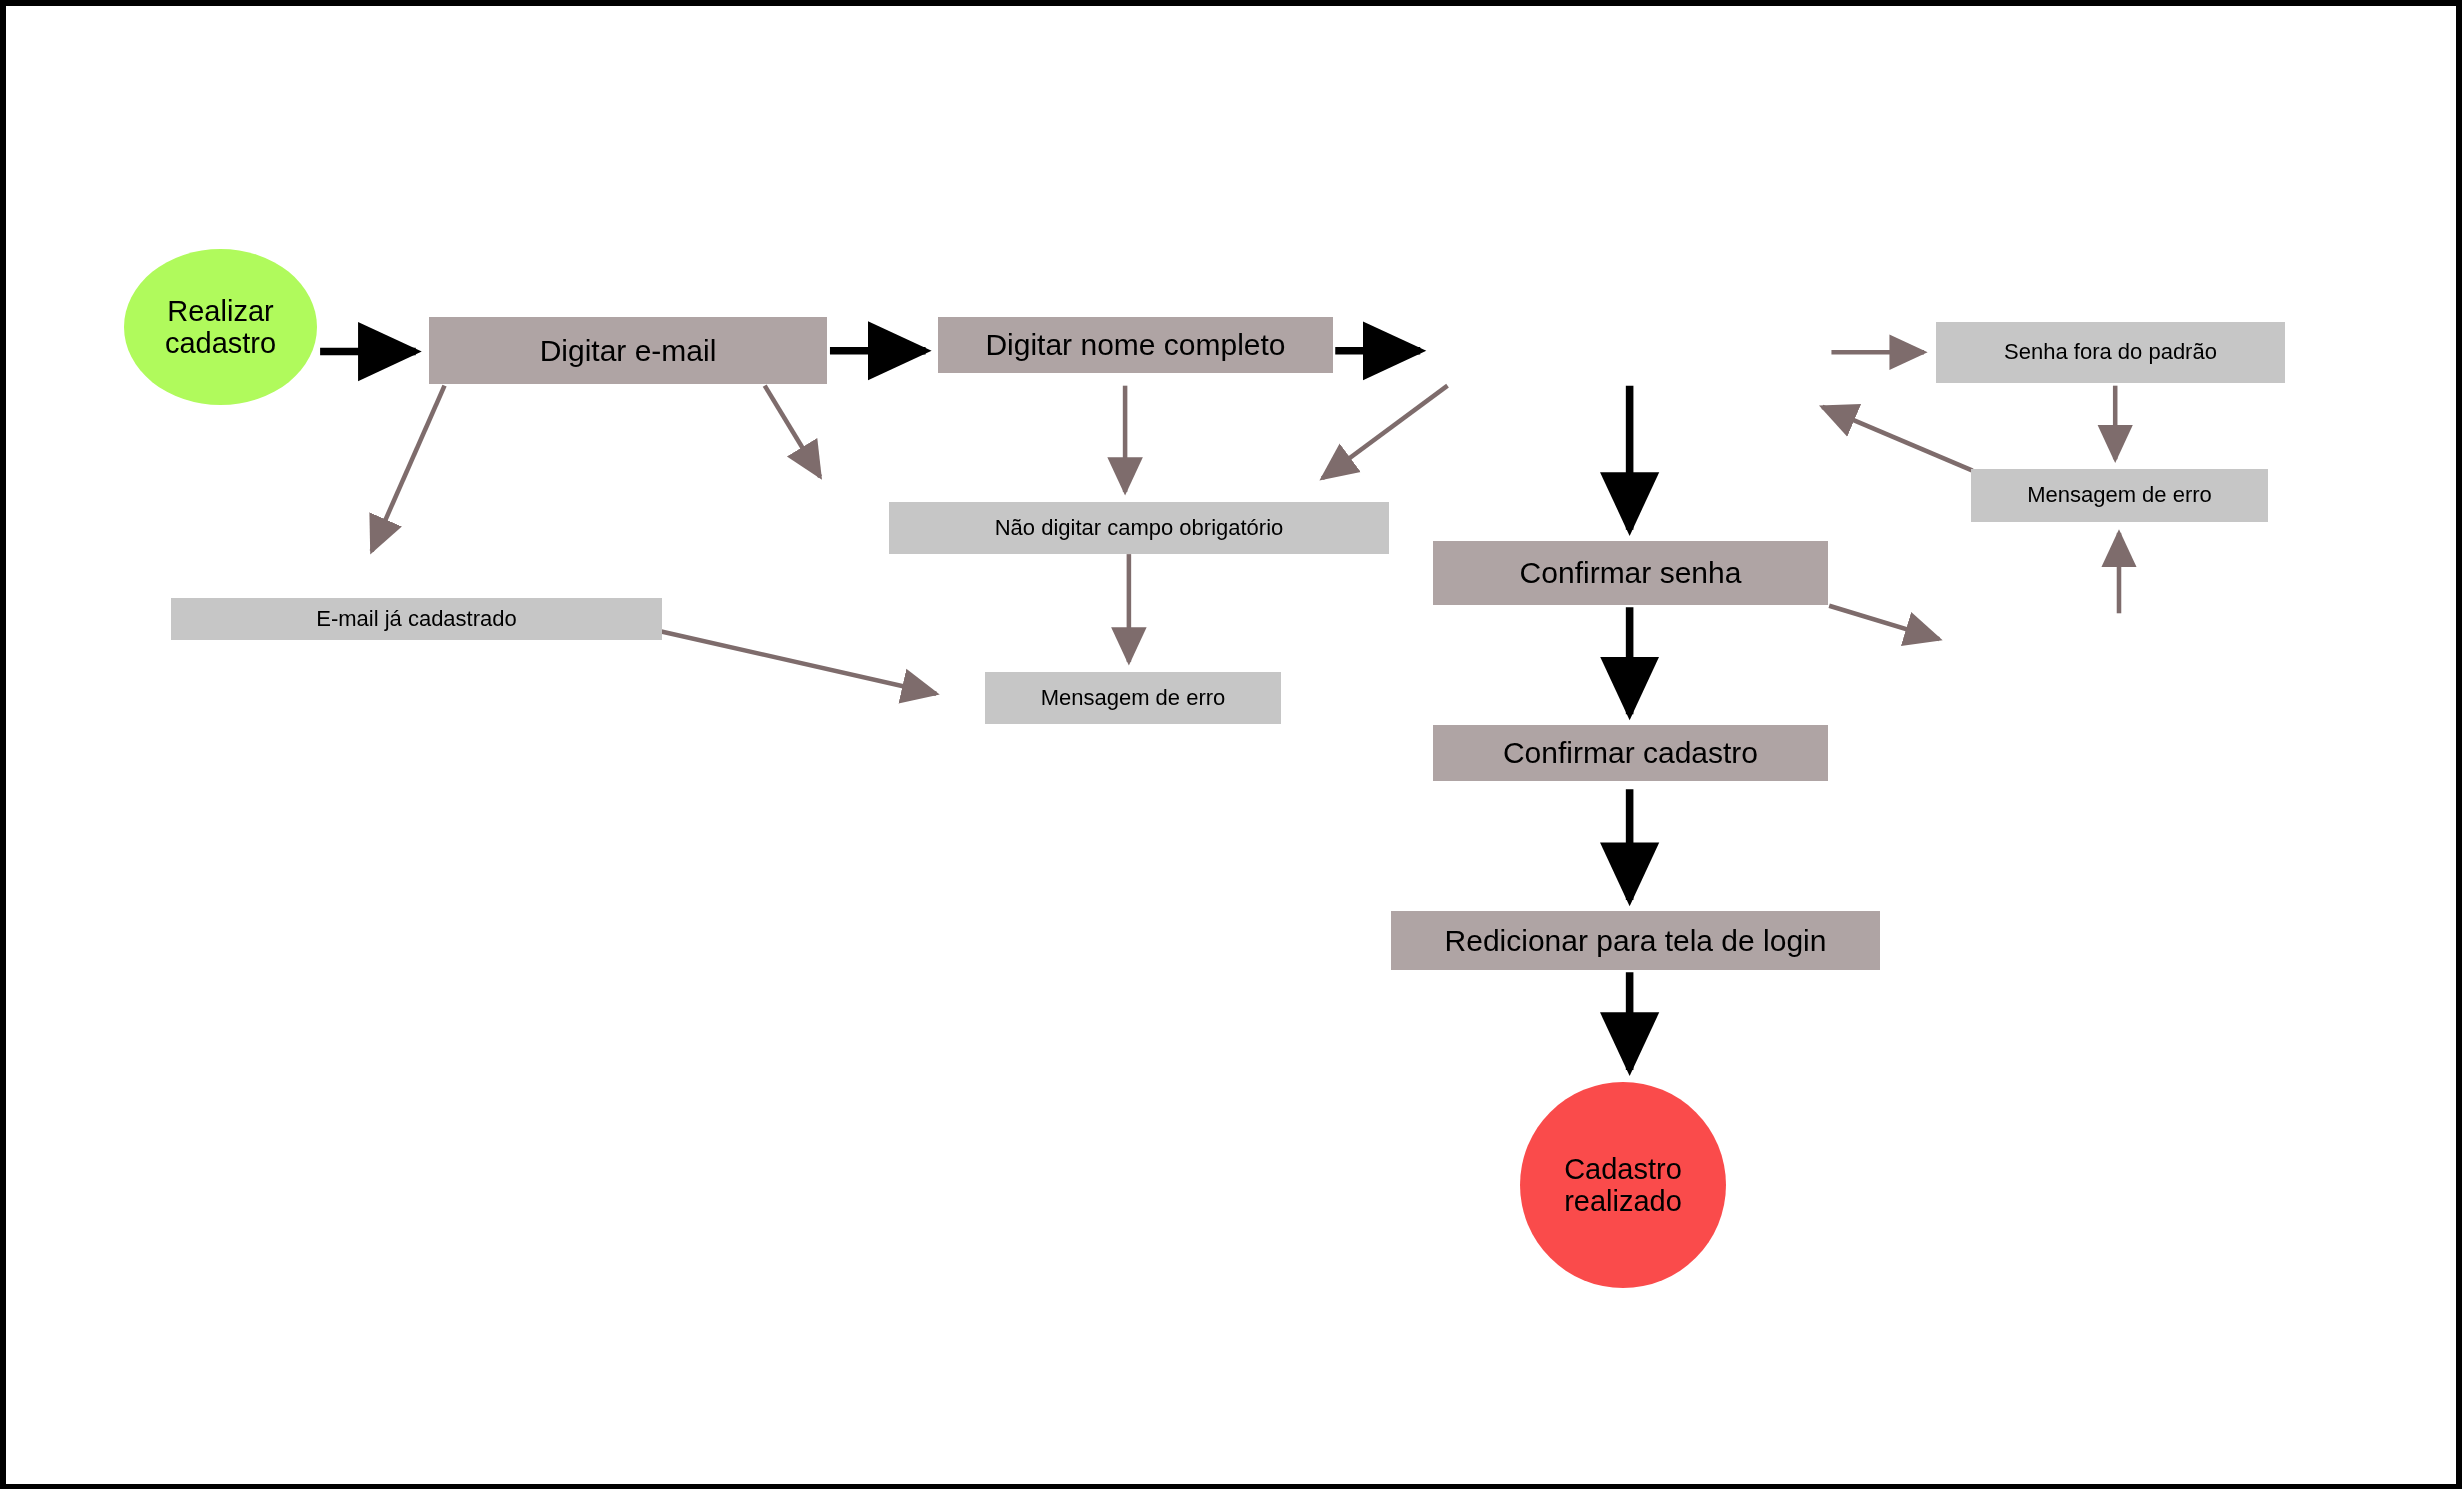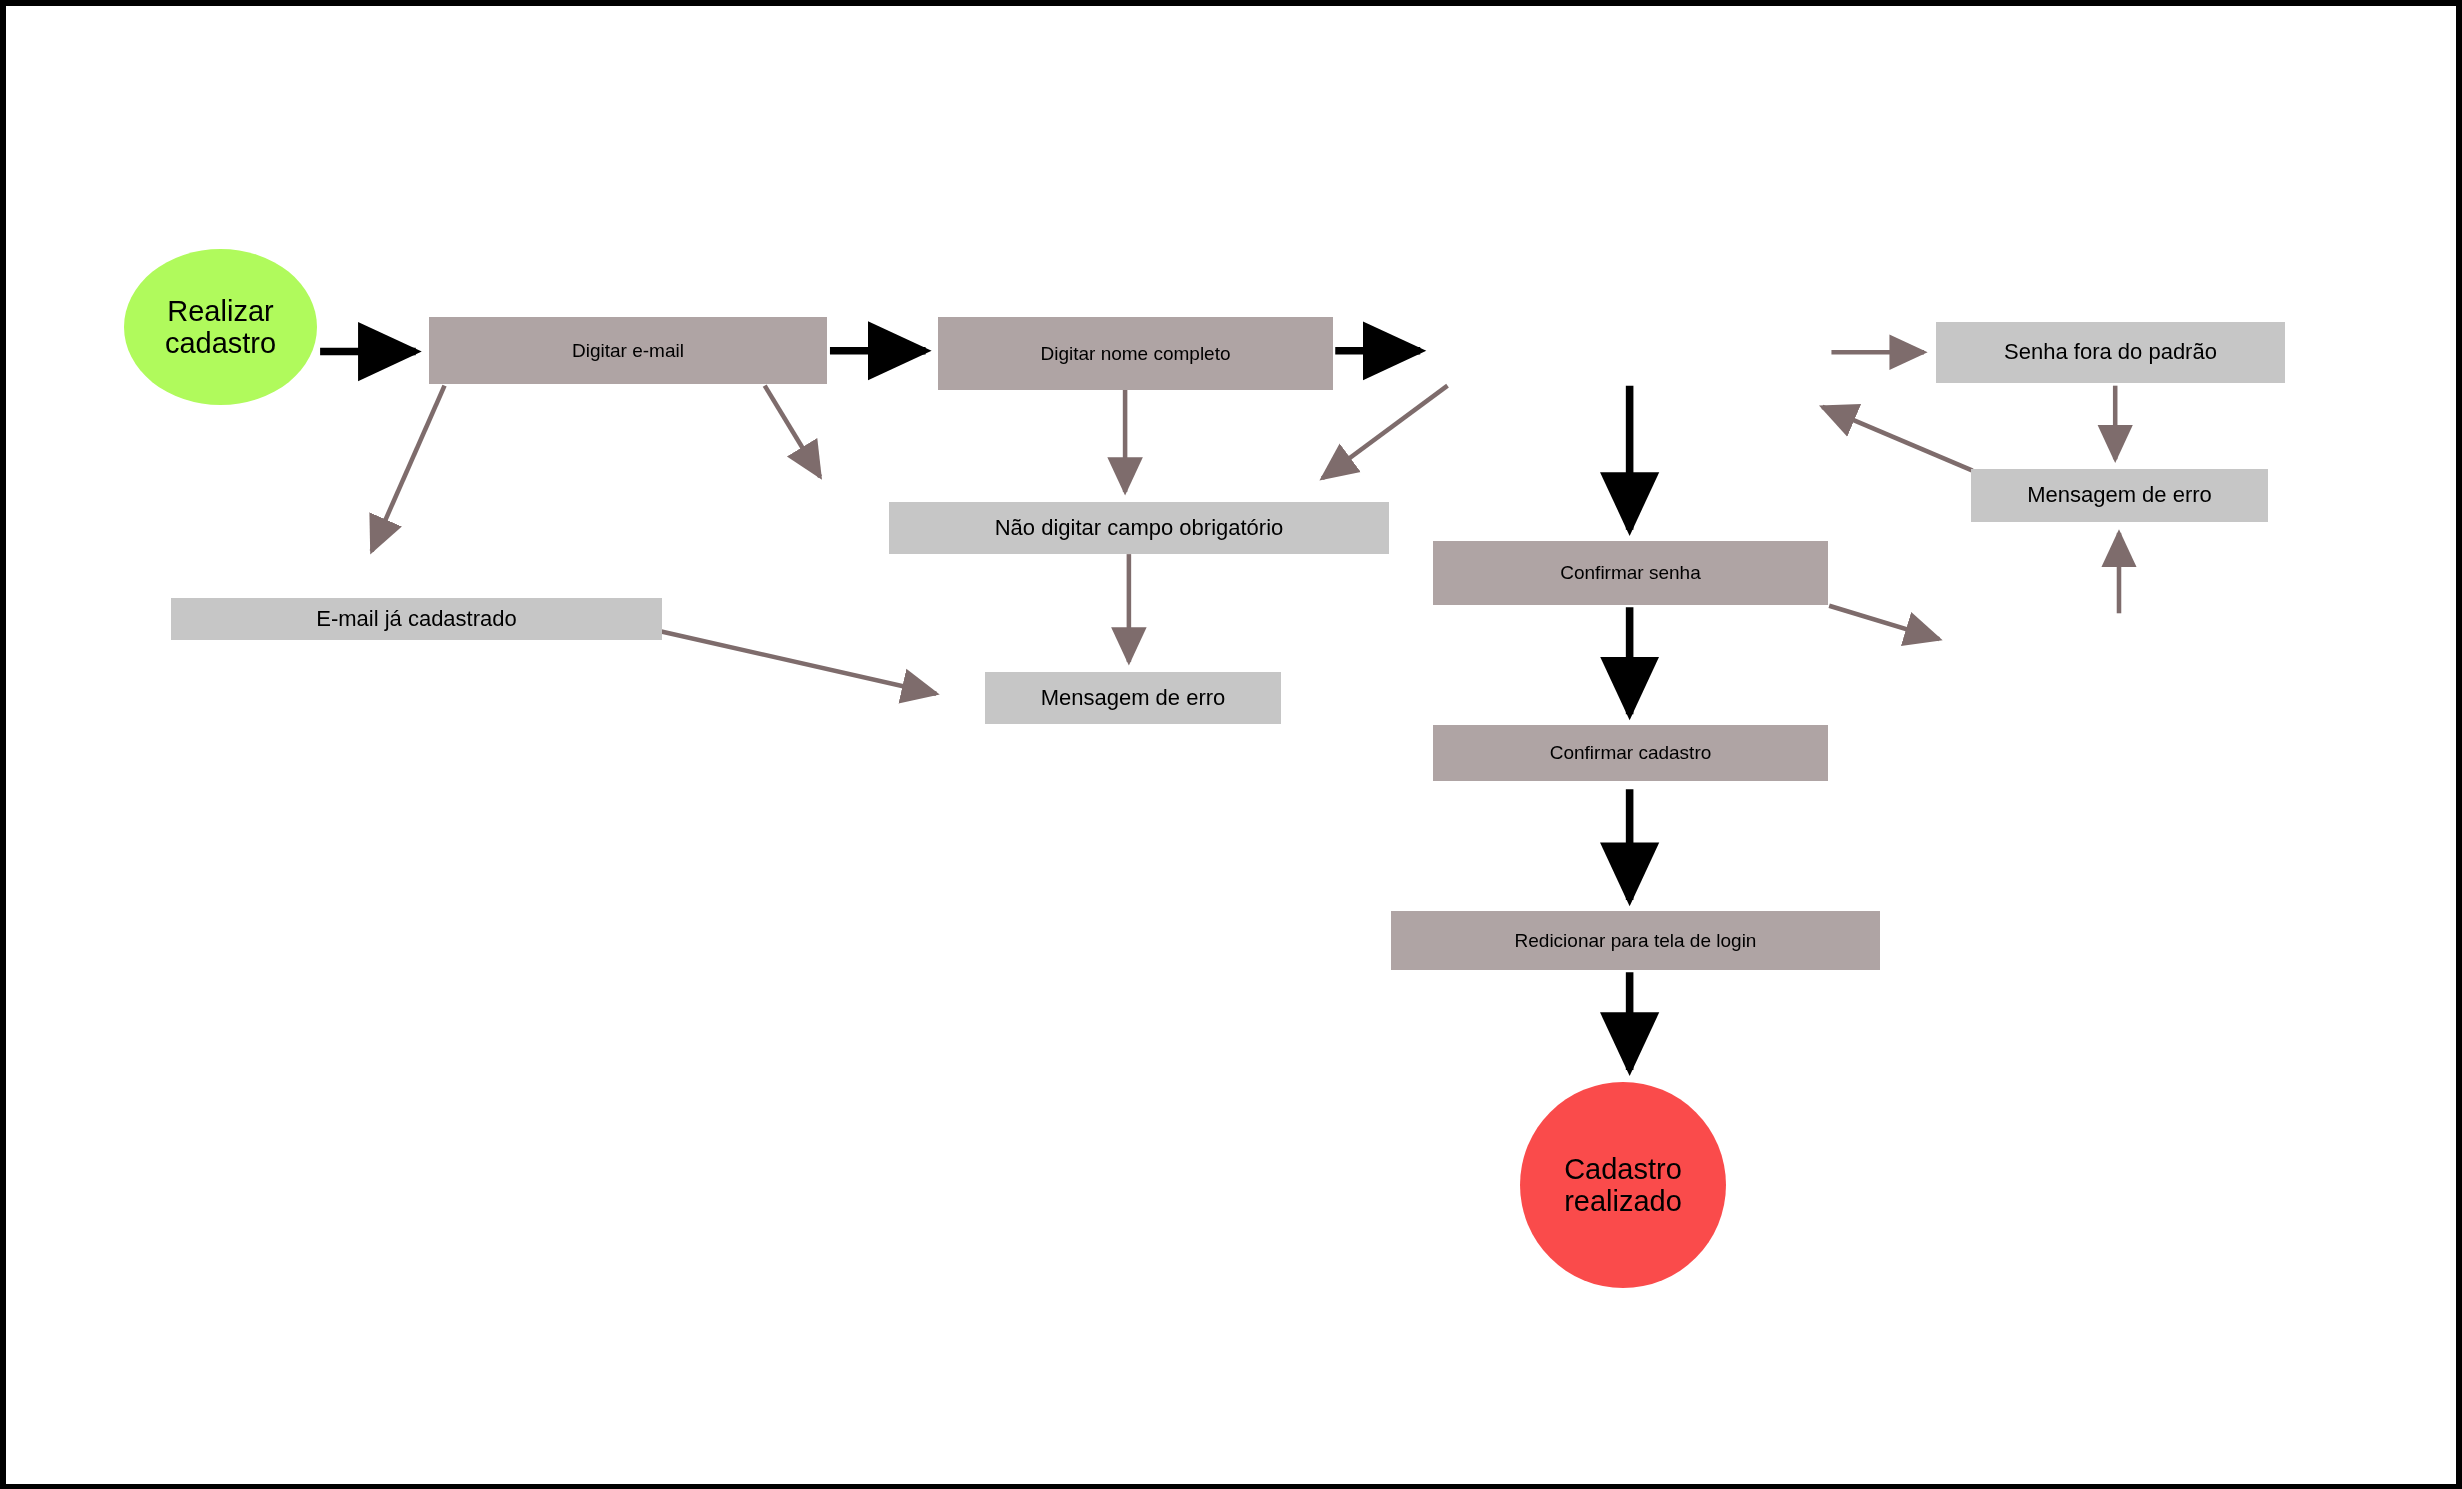--- a/index.html
+++ b/index.html
@@ -31,21 +31,21 @@
     align-items: center;
     justify-content: center;
     text-align: center;
     color: #000000;
     line-height: 1.12;
     box-sizing: border-box;
     z-index: 3;
   }
   .node.process {
     background: #AFA4A4;
-    font-size: 19px;
+    font-size: 30px;
   }
   .node.error {
     background: #C6C6C6;
     font-size: 22px;
   }
   .node.terminal-start {
     background: #B0FA5C;
     border-radius: 50%;
     font-size: 29px;
   }
@@ -95,21 +95,21 @@
     </g>
   </svg>
 
   <div class="node terminal-start" style="left: 118px; top: 243px; width: 193px; height: 156px;">
     <span>Realizar
 cadastro</span>
   </div>
   <div class="node process" style="left: 423px; top: 311px; width: 398px; height: 67px;">
     <span>Digitar e-mail</span>
   </div>
-  <div class="node process" style="left: 932px; top: 311px; width: 395px; height: 73px;">
+  <div class="node process" style="left: 932px; top: 311px; width: 395px; height: 56px;">
     <span>Digitar nome completo</span>
   </div>
   <div class="node error" style="left: 1930px; top: 316px; width: 349px; height: 61px;">
     <span>Senha fora do padrão</span>
   </div>
   <div class="node error" style="left: 883px; top: 496px; width: 500px; height: 52px;">
     <span>Não digitar campo obrigatório</span>
   </div>
   <div class="node error" style="left: 1965px; top: 463px; width: 297px; height: 53px;">
     <span>Mensagem de erro</span>

